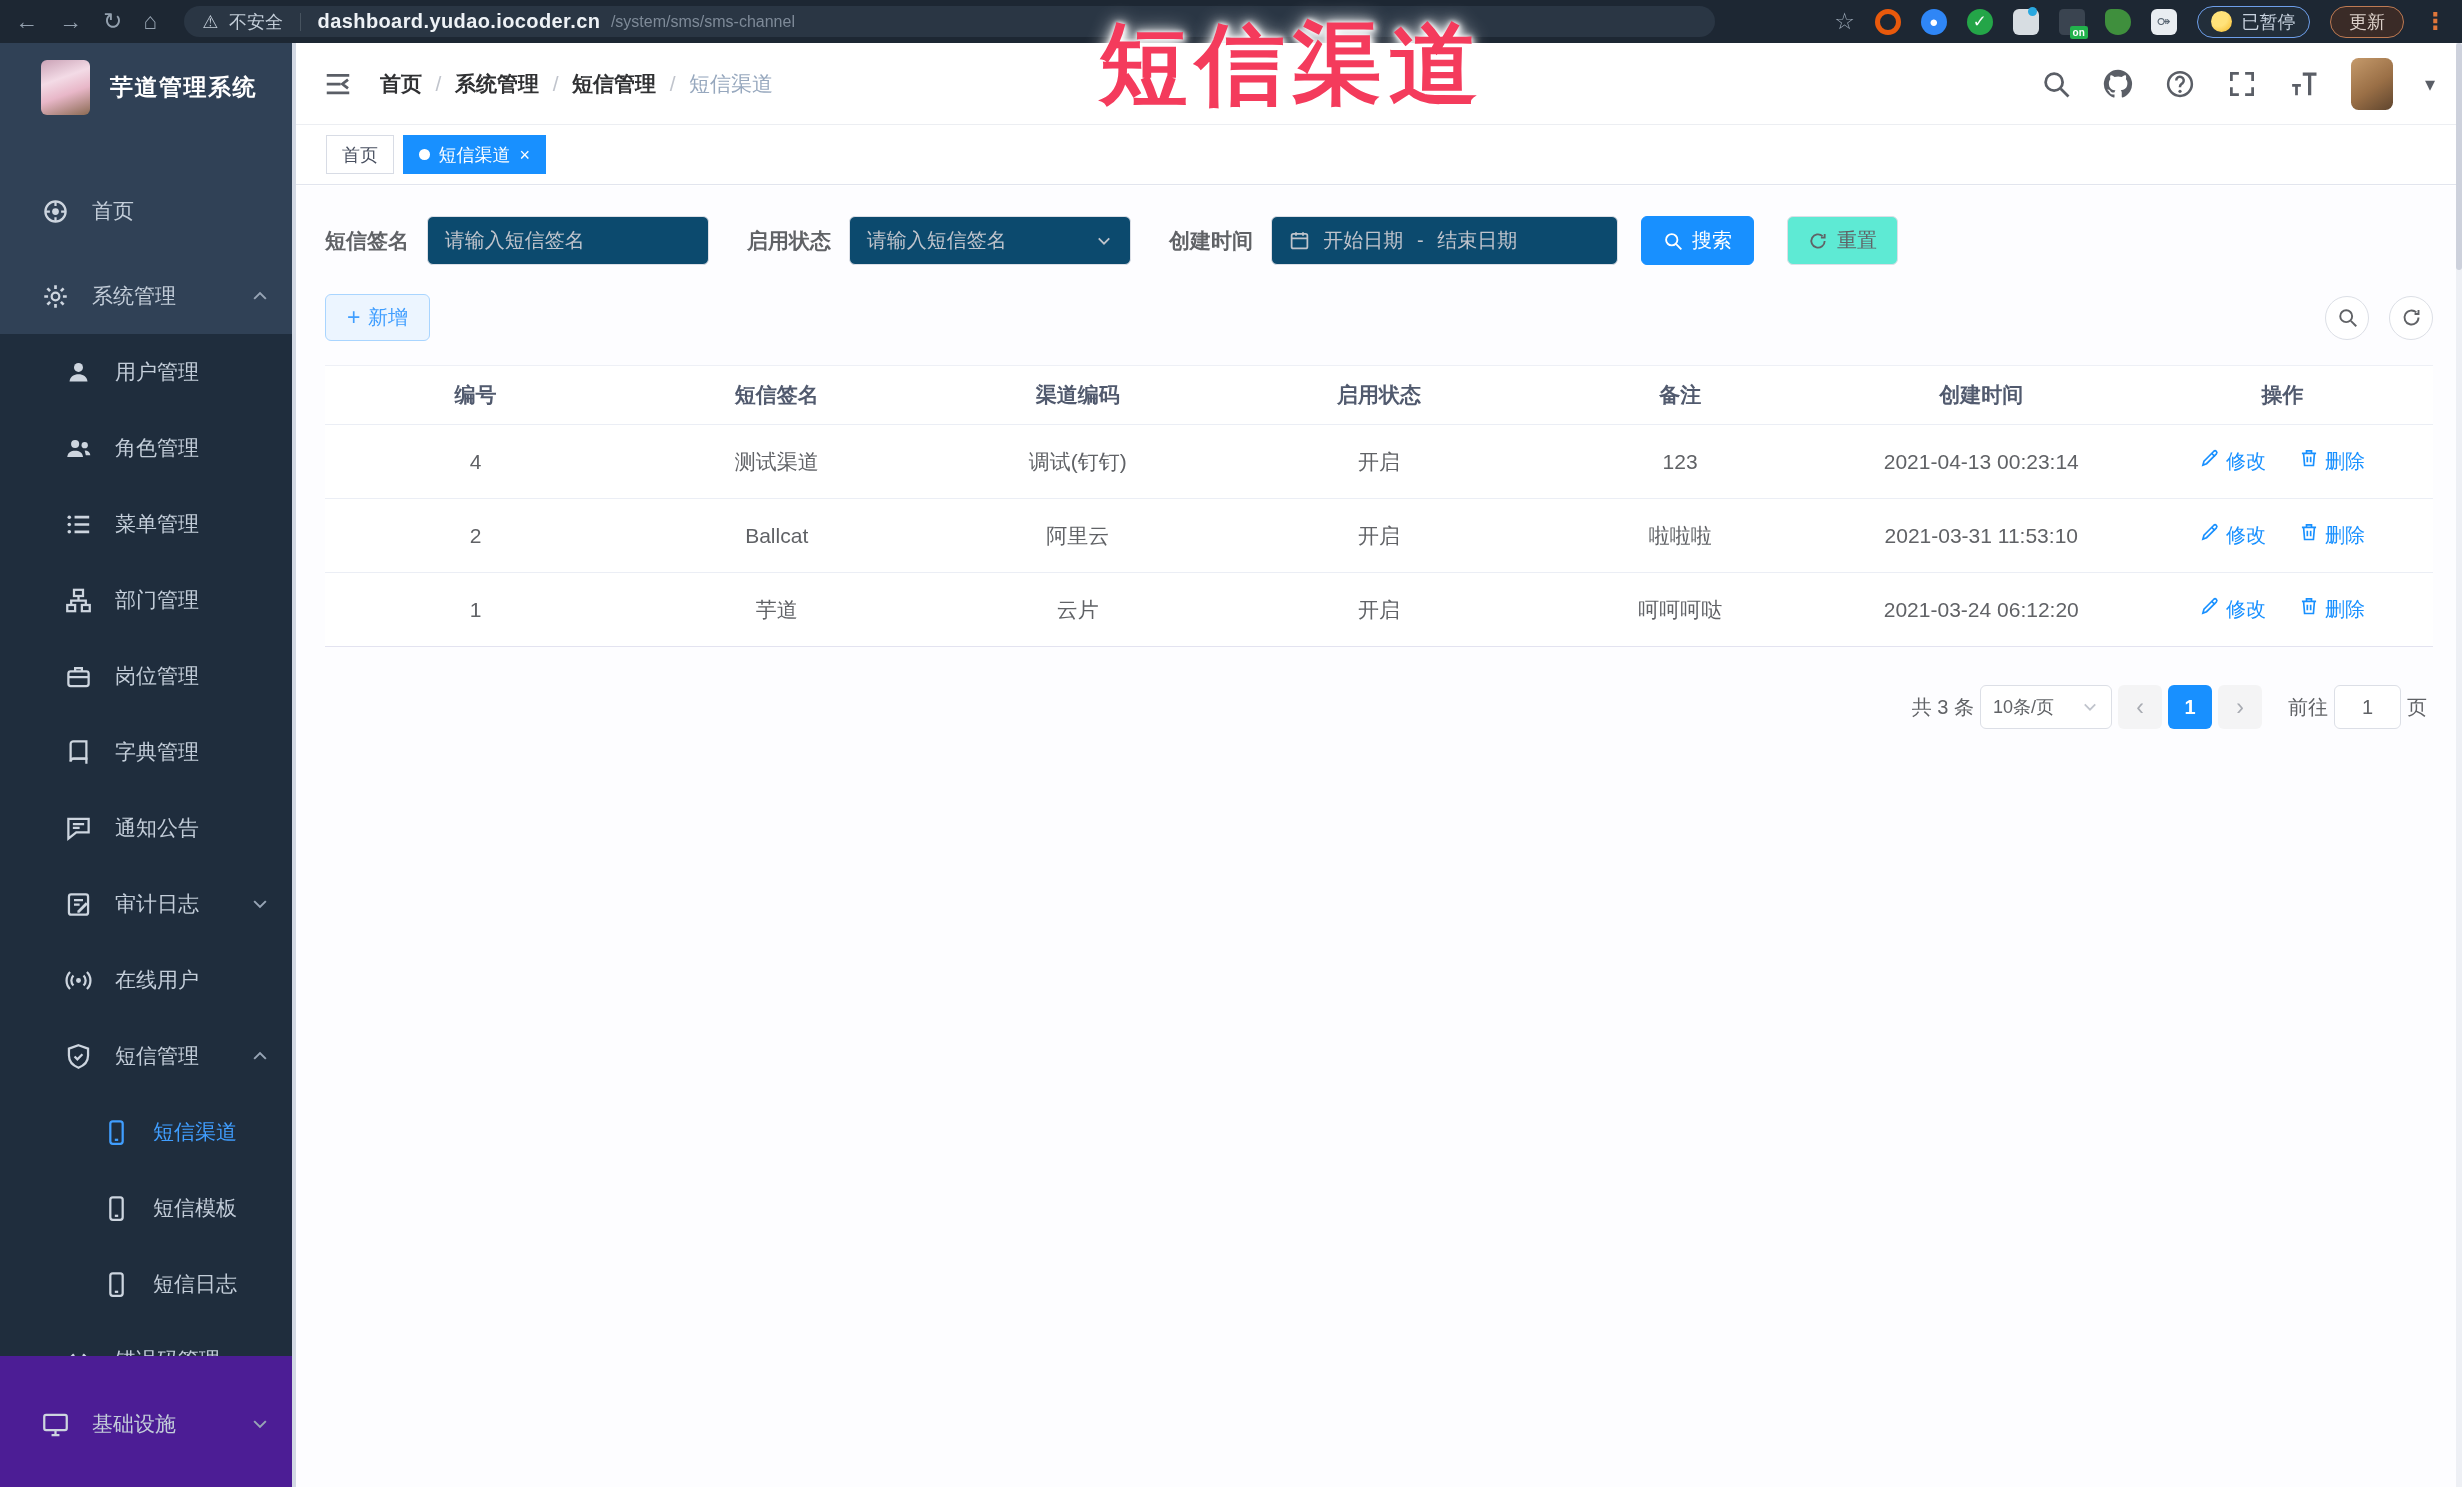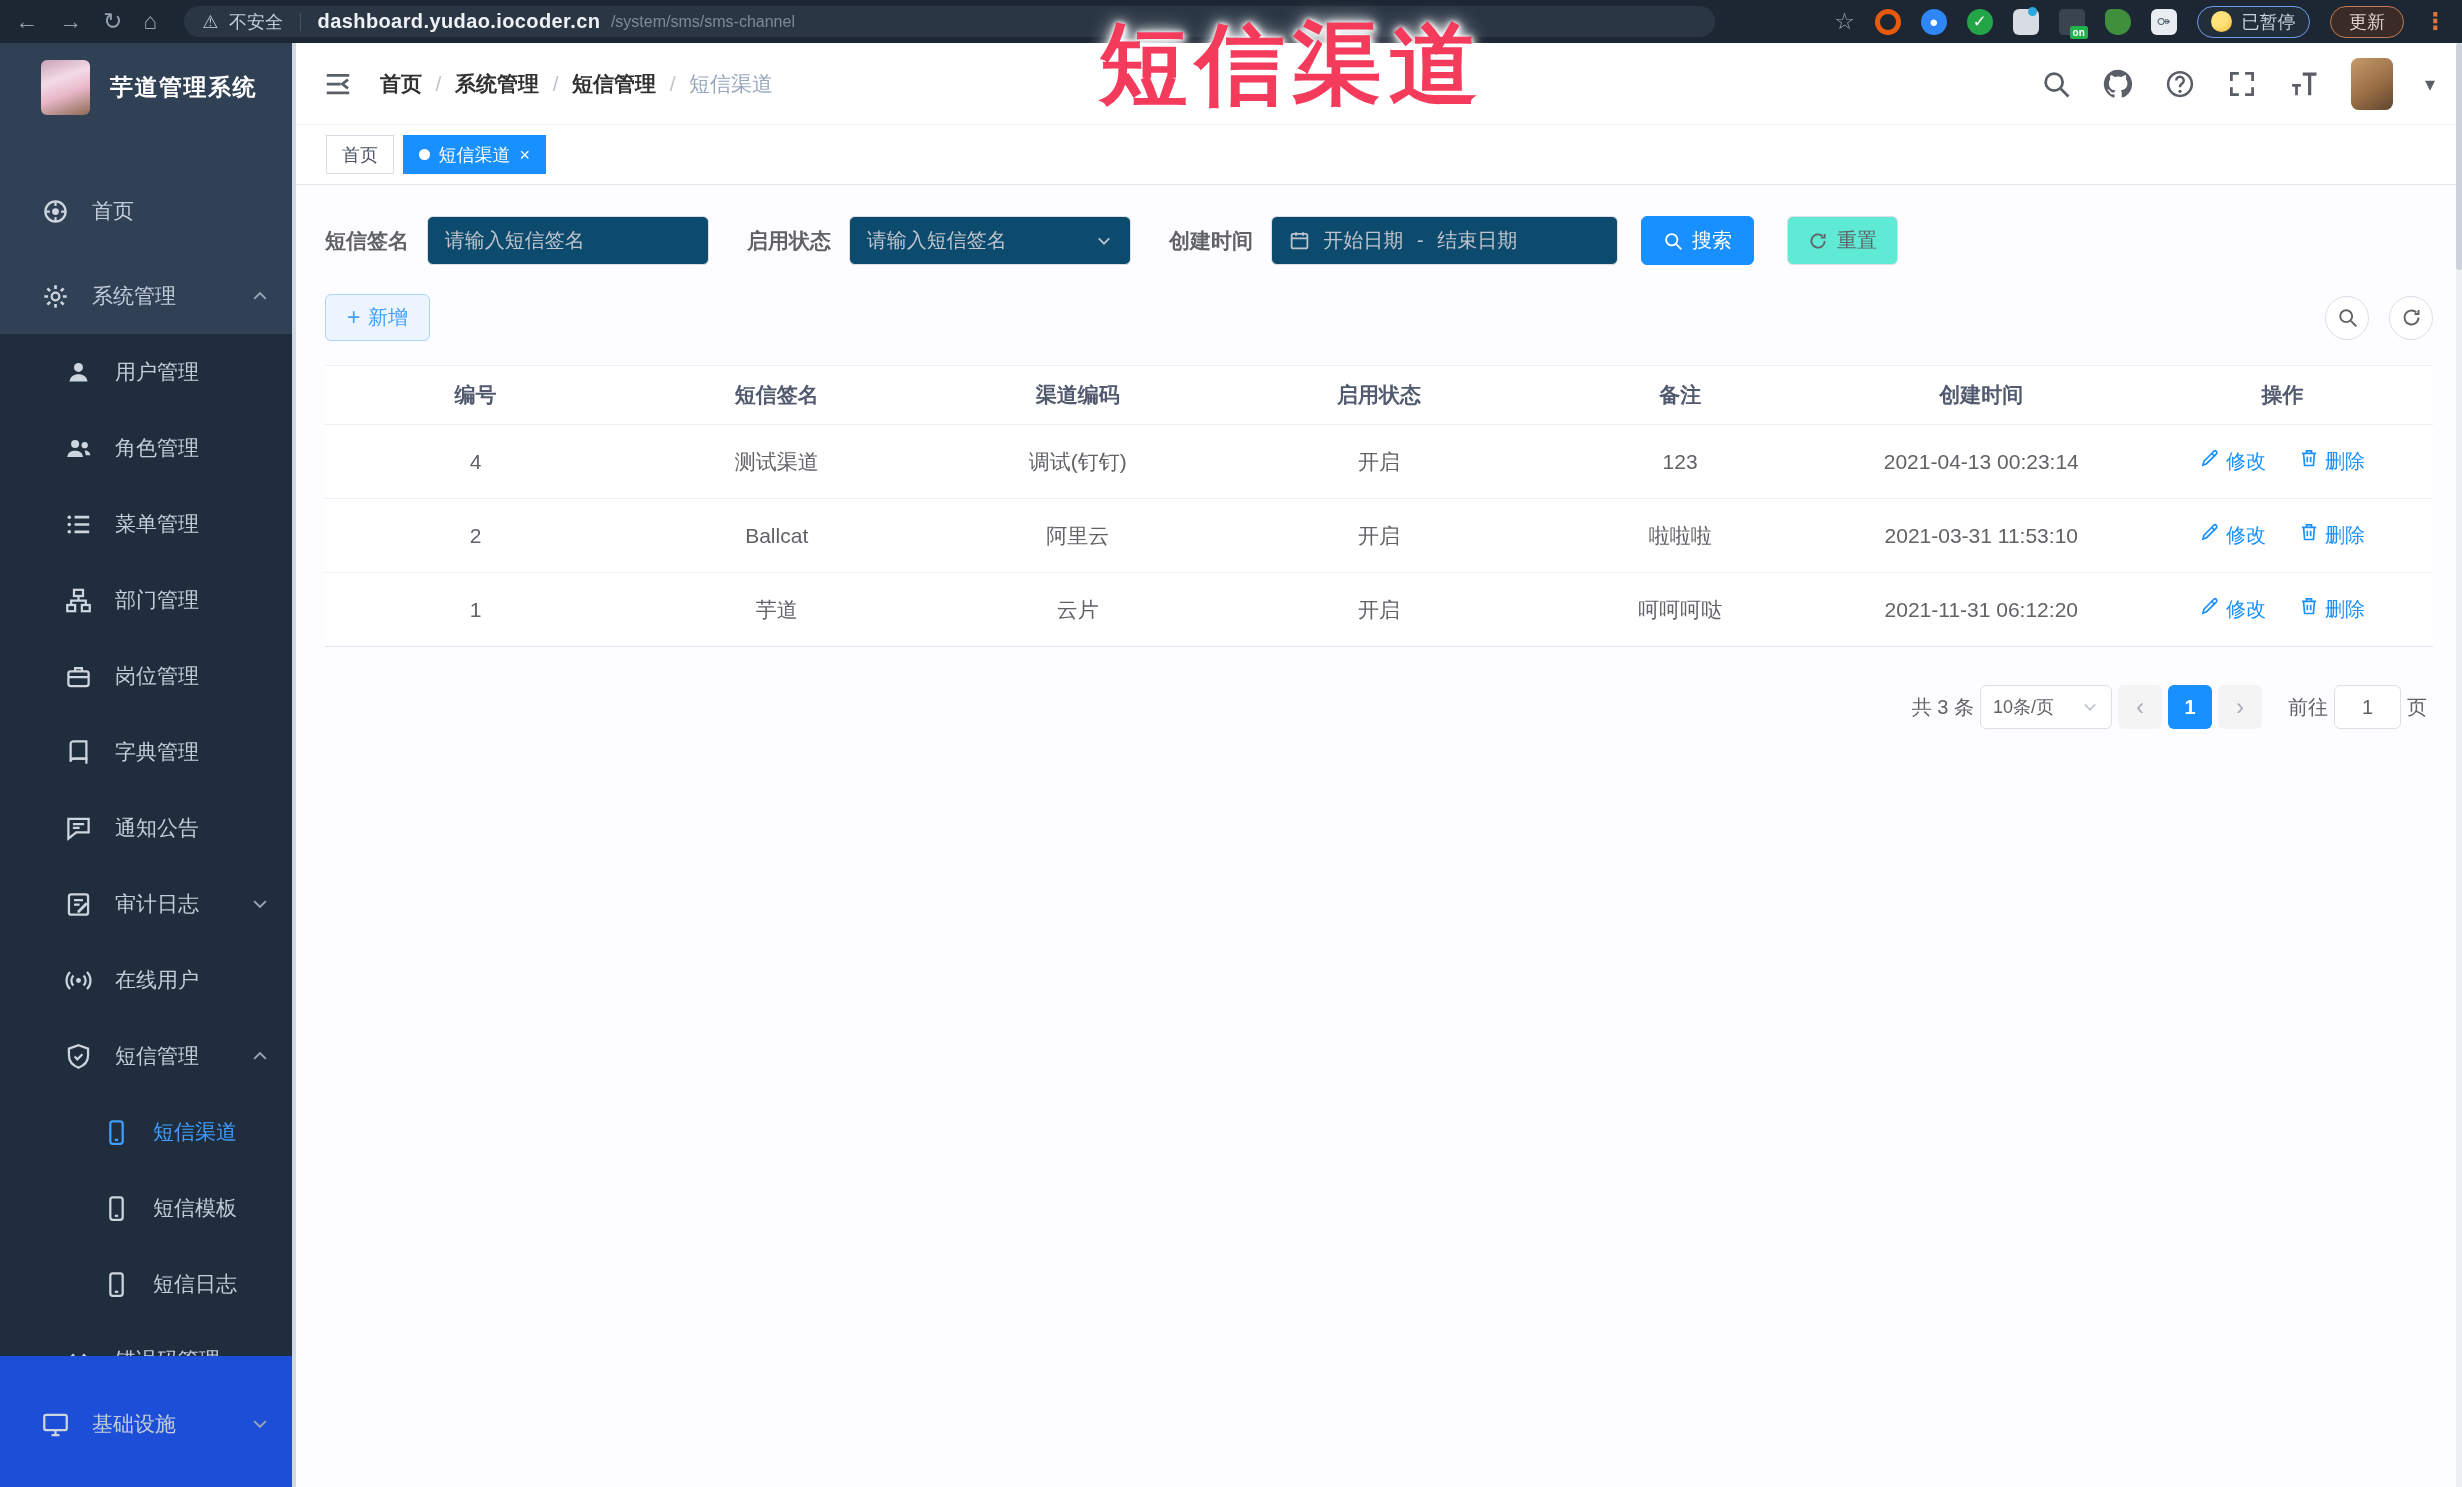--- a/index.html
+++ b/index.html
@@ -51,21 +51,21 @@
   .menu-item { height:76px; display:flex; align-items:center; gap:23px; font-size:21px; cursor:pointer;
     position:relative; color:#c3cdd9; }
   .menu-item .mi { width:27px; height:27px; flex:0 0 27px; color:#cdd5df; }
   .menu-item .chev { position:absolute; right:26px; width:20px; height:20px; color:#97a4b5; }
   .lvl1 { padding-left:42px; }
   .lvl2 { padding-left:65px; }
   .lvl3 { padding-left:103px; }
   .gap12 { margin-top:9px; }
   .submenu { background:#1f2d3d; }
   .menu-item.active, .menu-item.active .mi { color:#409eff; }
-  .bottom-section { position:absolute; left:0; right:0; top:1313px; bottom:0; background:#1d4ed8; padding-top:30px; }
+  .bottom-section { position:absolute; left:0; right:0; top:1313px; bottom:0; background:#4c1d95; padding-top:30px; }
 
   
   .main { position:absolute; top:43px; left:296px; right:0; bottom:0; background:#fff; }
   .navbar { height:82px; display:flex; align-items:center; padding:0 27px; background:#fff;
     border-bottom:0.8px solid #eceef2; }
   .hamburger { width:30px; height:30px; color:#5a5e66; cursor:pointer; }
   .breadcrumb { display:flex; align-items:center; margin-left:27px; font-size:21px; }
   .crumb { color:#303133; font-weight:600; cursor:pointer; }
   .crumb.last { color:#97a8be; font-weight:400; cursor:default; }
   .crumb-sep { color:#c0c4cc; margin:0 13.6px; font-weight:400; }
@@ -589,21 +589,21 @@
                     <span>删除</span>
                   </span>
               </td>
             </tr>
             <tr>
               <td>1</td>
               <td>芋道</td>
               <td>云片</td>
               <td>开启</td>
               <td>呵呵呵哒</td>
-              <td>2021-11-31 06:12:20</td>
+              <td>2021-03-24 06:12:20</td>
               <td>
                 <span class="op-link">
                     <svg class="oic" viewBox="0 0 26 26" width="20" height="20">
                       <use href="#i-pencil"></use>
                     </svg>
                     <span>修改</span>
                   </span>
                 <span class="op-link">
                     <svg class="oic" viewBox="0 0 26 26" width="20" height="20">
                       <use href="#i-trash"></use>

